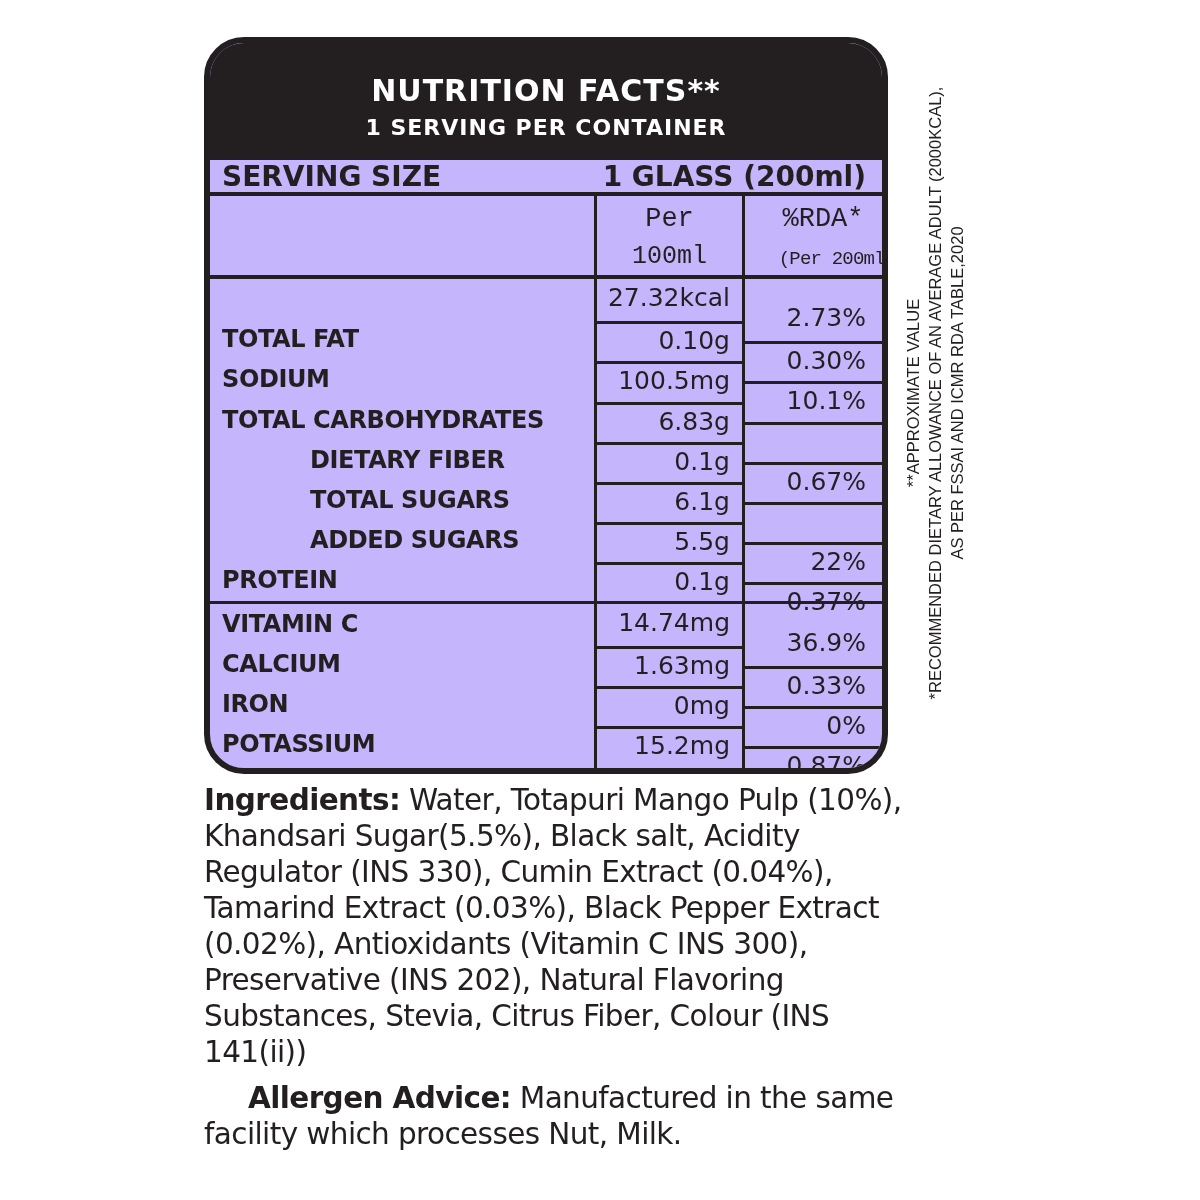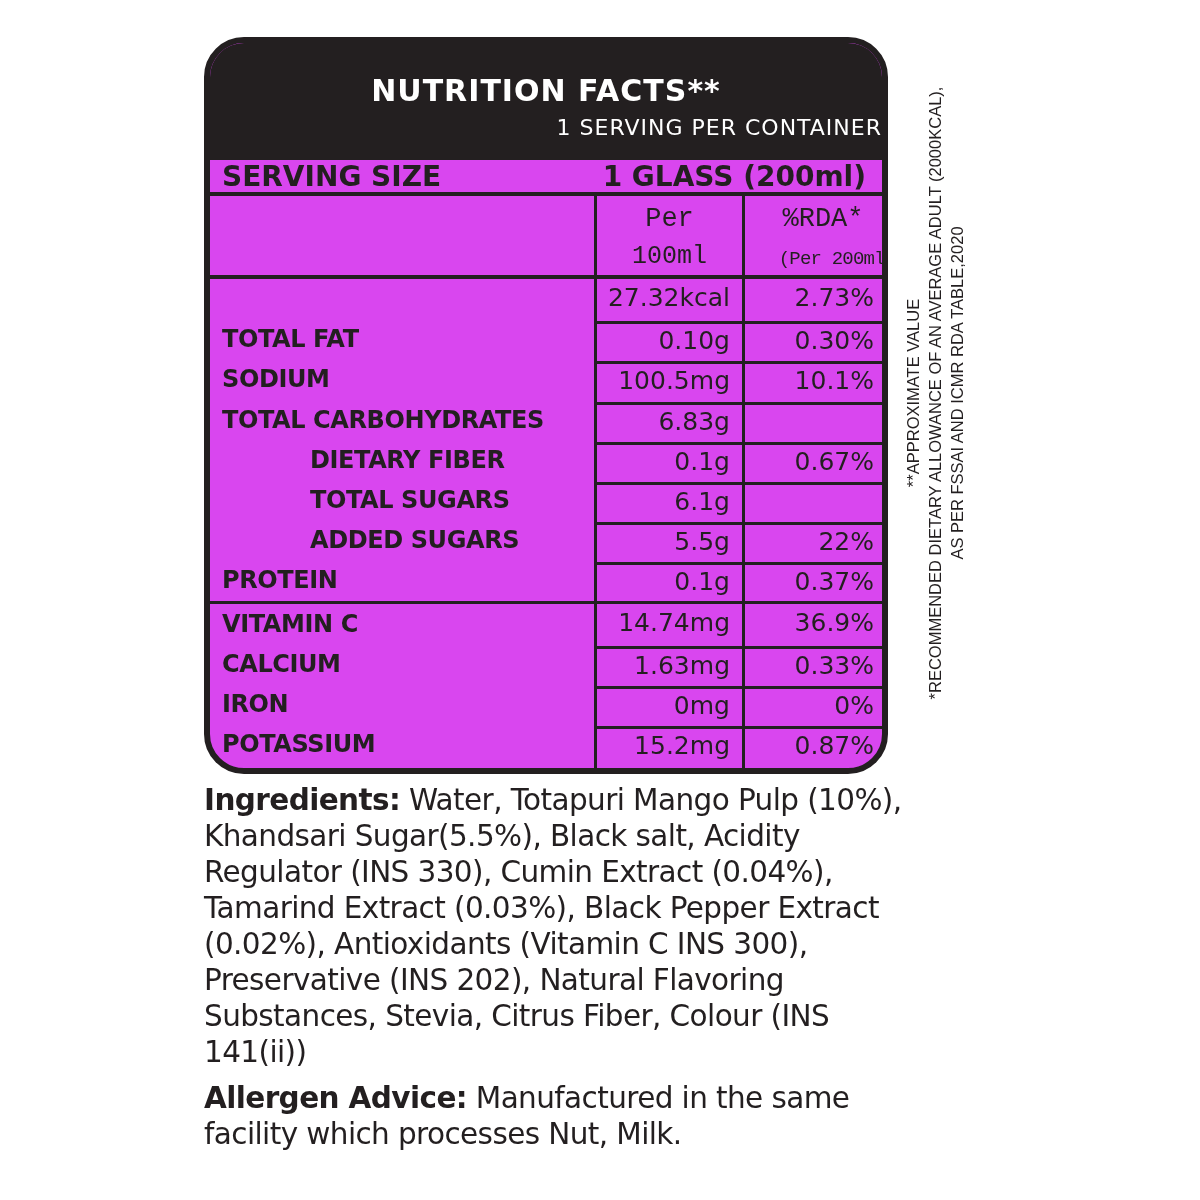--- a/index.html
+++ b/index.html
@@ -19,21 +19,21 @@
     
     .label-box {
       position: absolute;
       left: 204px;
       top: 37px;
       width: 672px;
       height: 725px;
       border: 6px solid #231f20;
       border-radius: 40px;
       overflow: hidden;
-      background: #d946ef;
+      background: #c4b5fd;
     }
 
     .header-band {
       position: absolute;
       left: 0; top: 0;
       width: 100%;
       height: 117px;
       background: #231f20;
       color: #ffffff;
       text-align: center;
@@ -46,25 +46,24 @@
       font-weight: bold;
       font-size: 30px;
       letter-spacing: 1px;
       line-height: 34px;
     }
     .header-subtitle {
       position: absolute;
       left: 0; right: 0;
       top: 72px;
       font-family: "DejaVu Sans", sans-serif;
-      font-weight: normal;
+      font-weight: bold;
       font-size: 22px;
       letter-spacing: 1px;
       line-height: 26px;
-      text-align: right;
     }
 
     .serving-row {
       position: absolute;
       left: 0; top: 117px;
       width: 100%;
       height: 36px;
       border-bottom: 4px solid #231f20;
       box-sizing: border-box;
       font-family: "DejaVu Sans", sans-serif;
@@ -168,22 +167,23 @@
       text-align: right;
       white-space: nowrap;
     }
     .row .cell.per {
       left: 387px; width: 145px;
       padding-right: 12px;
       box-sizing: border-box;
     }
     .row .cell.rda {
       left: 535px; width: 137px;
-      padding-right: 8px;
+      padding-right: 16px;
       box-sizing: border-box;
+      margin-top: 20px;
     }
     .row.first .cell { border-top: none; }
     .row.section-start {
       border-top: 3px solid #231f20;
     }
 
     
     .side-notes {
       position: absolute;
       left: 935px;
@@ -226,20 +226,21 @@
       top: 1080px;
       width: 720px;
       font-family: "DejaVu Sans", sans-serif;
       font-size: 29.5px;
       line-height: 36px;
       letter-spacing: -0.6px;
       color: #231f20;
     }
     .allergen .lead {
       font-weight: bold;
+      margin-left: 44px;
     }
   </style>
 </head>
 <body>
 
 <div class="label-box">
   <div class="header-band">
     <div class="header-title">NUTRITION FACTS**</div>
     <div class="header-subtitle">1 SERVING PER CONTAINER</div>
   </div>

